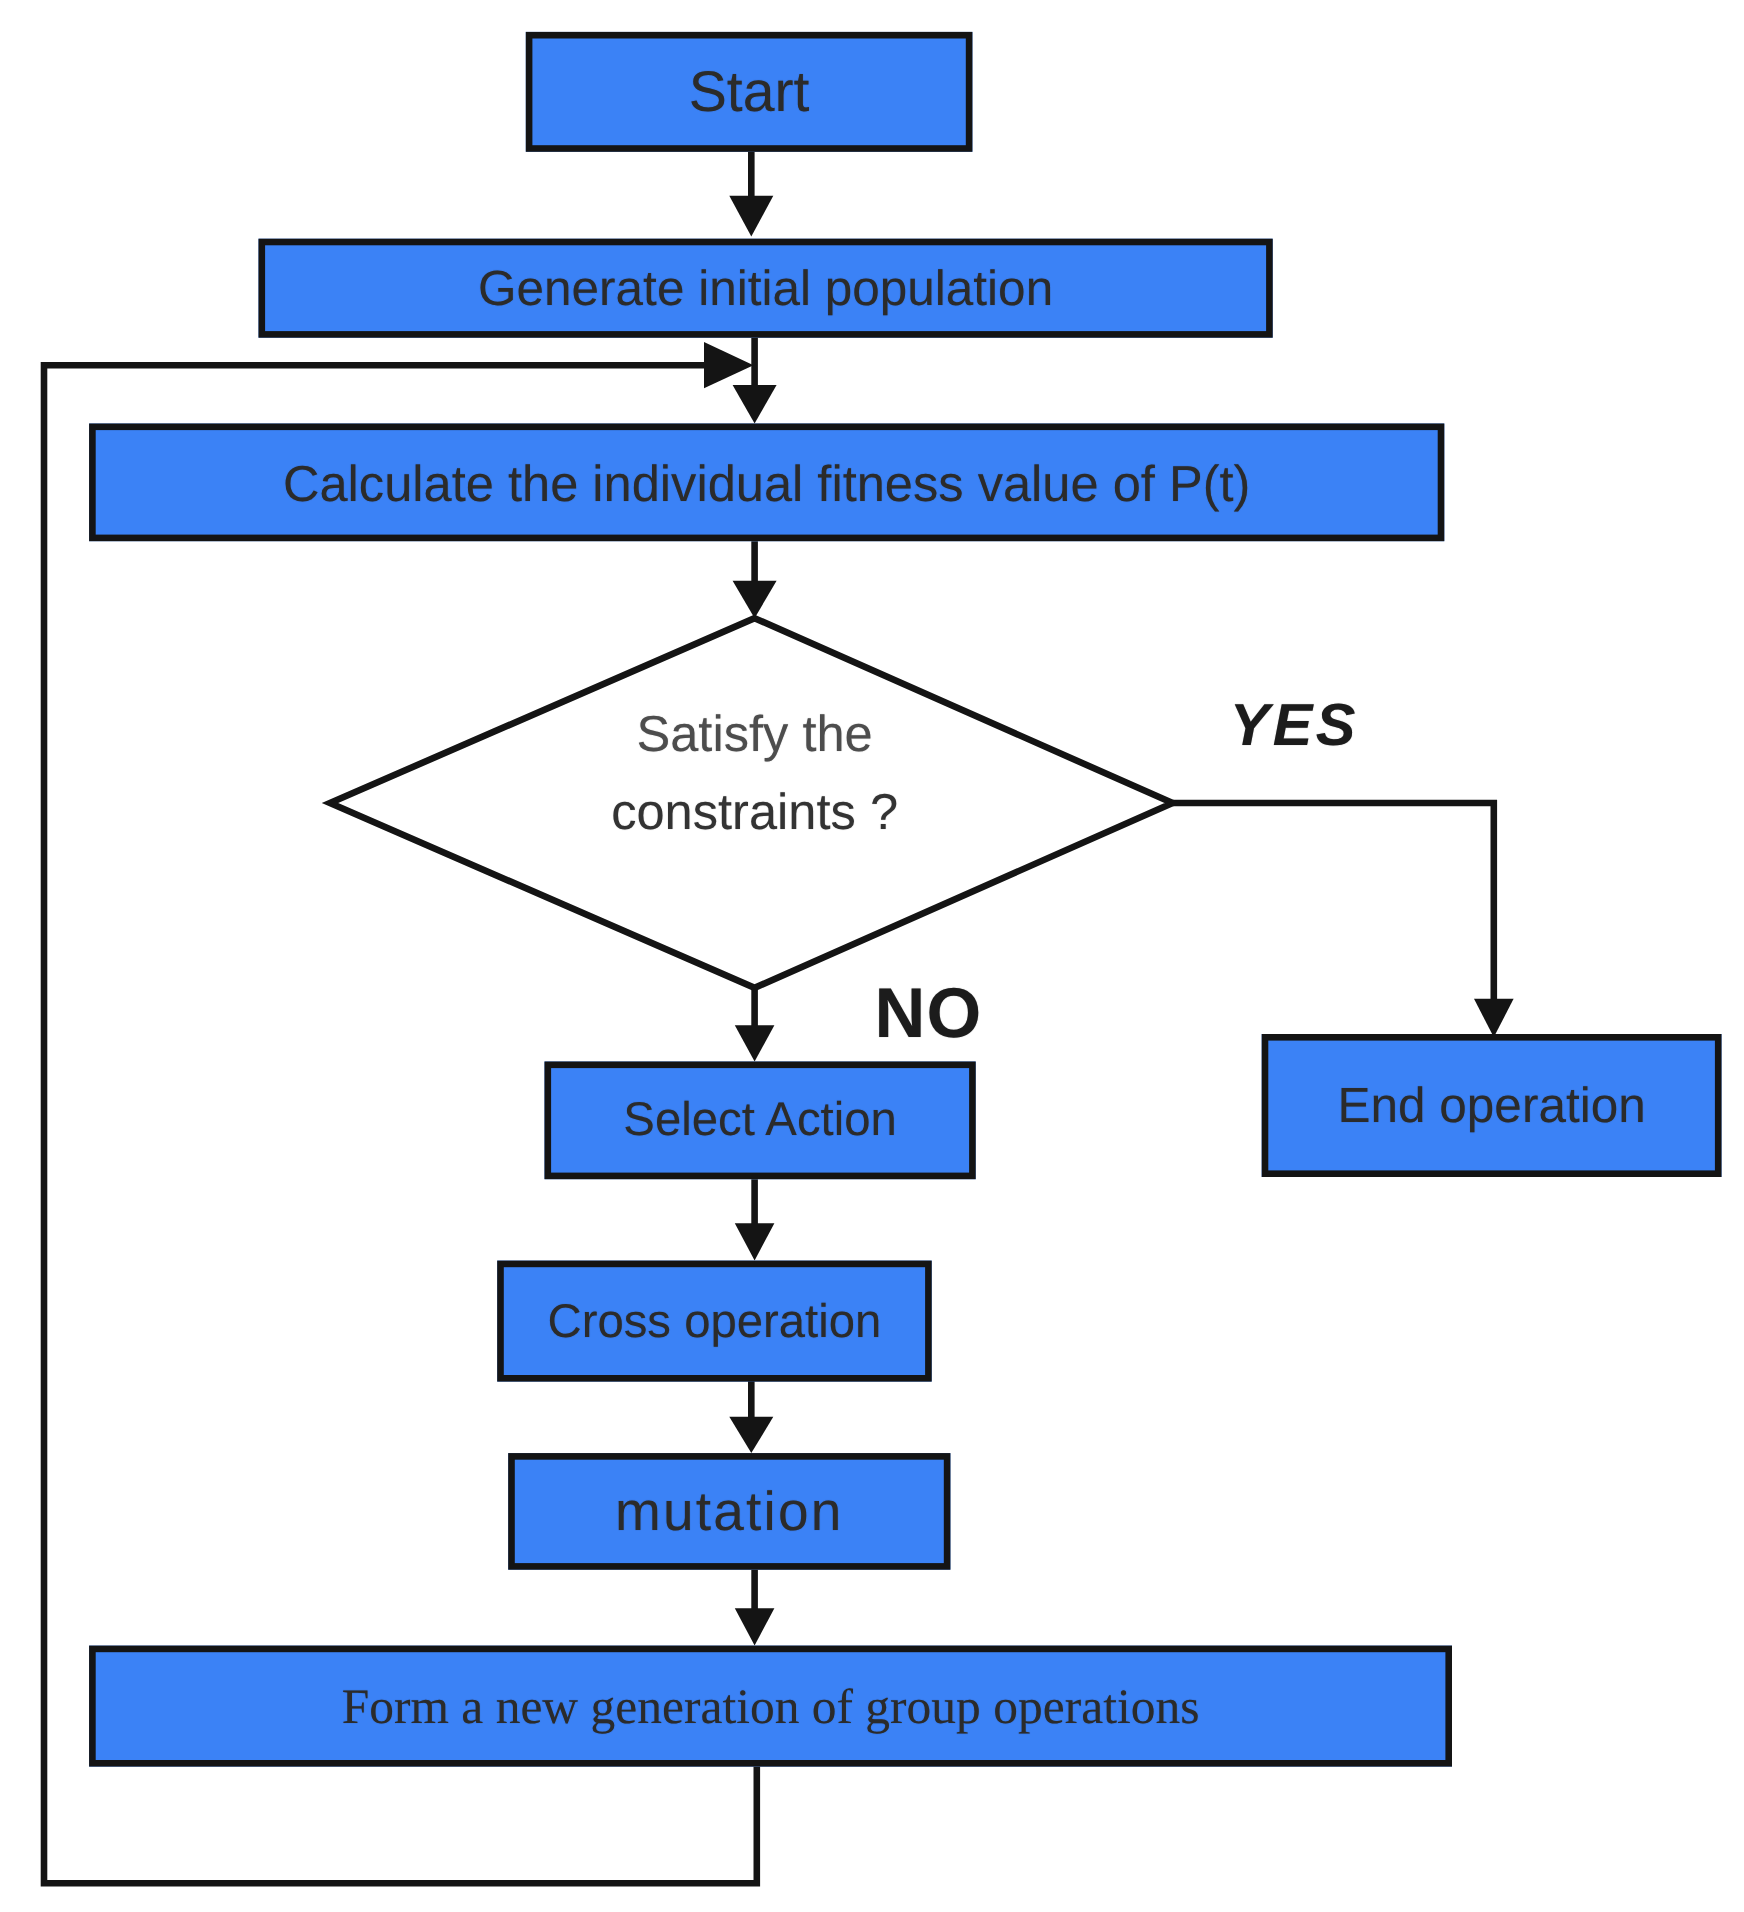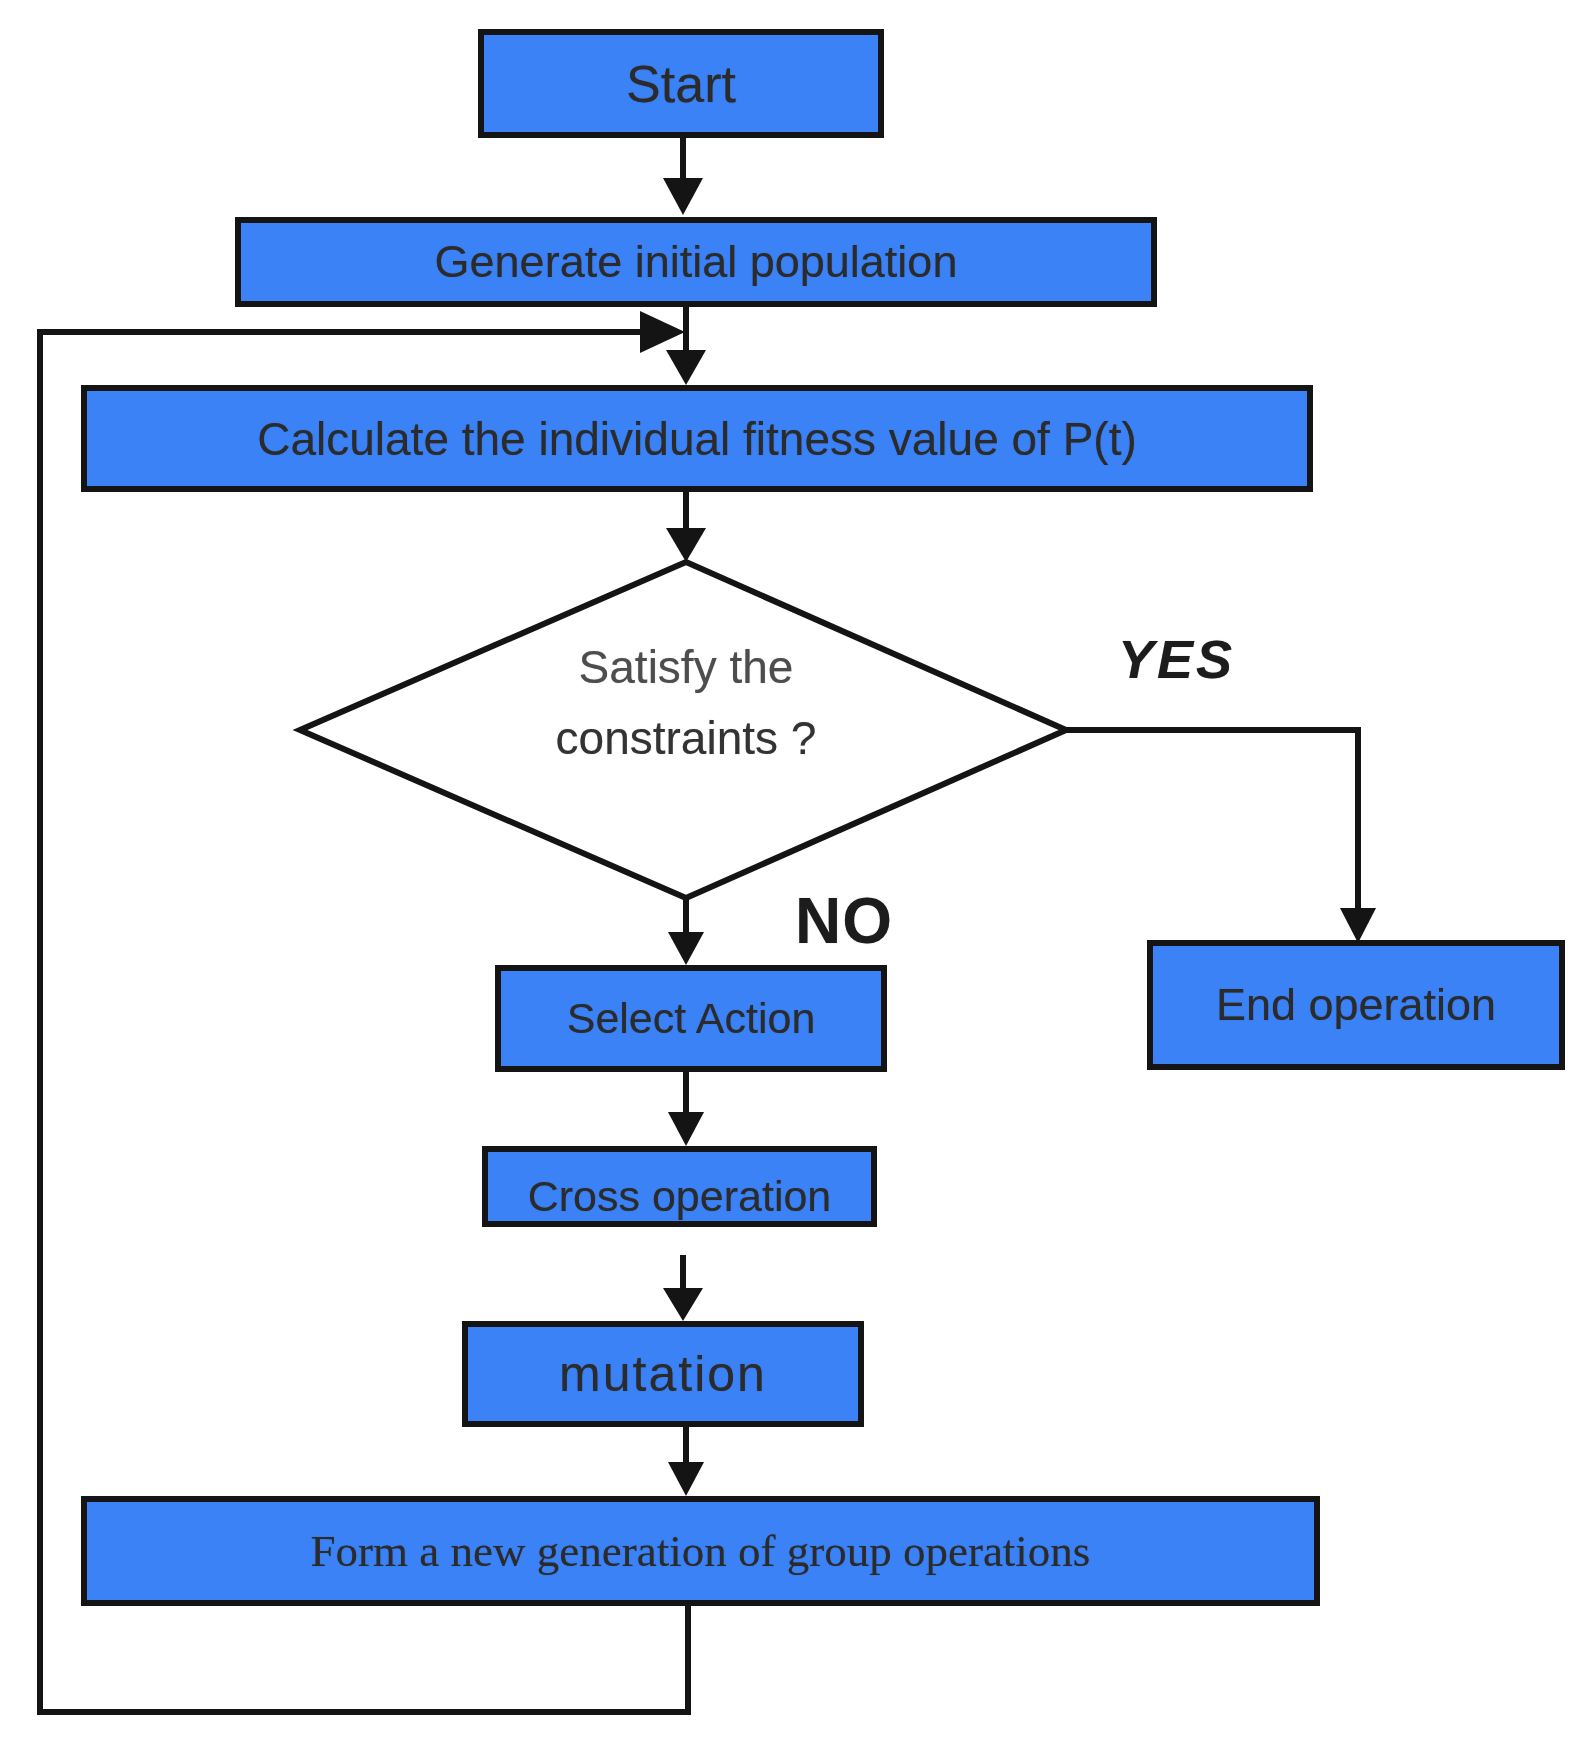--- a/index.html
+++ b/index.html
@@ -31,21 +31,21 @@
     justify-content: center;
     text-align: center;
     color: #2b2b2b;
     text-shadow: 0 0 1px rgba(40,40,40,0.45);
     white-space: nowrap;
   }
   .node-start     { left: 478px;  top: 29px;   width: 406px;  height: 109px; font-size: 52px; }
   .node-generate  { left: 235px;  top: 217px;  width: 922px;  height: 90px;  font-size: 45px; }
   .node-calculate { left: 81px;   top: 385px;  width: 1232px; height: 107px; font-size: 46px; text-align: center; }
   .node-select    { left: 495px;  top: 965px;  width: 392px;  height: 107px; font-size: 43px; }
-  .node-cross     { left: 482px;  top: 1146px; width: 395px;  height: 81px; font-size: 43px; align-items: flex-end; }
+  .node-cross     { left: 452px;  top: 1146px; width: 395px;  height: 110px; font-size: 43px; }
   .node-mutation  { left: 462px;  top: 1321px; width: 402px;  height: 106px; font-size: 50px; letter-spacing: 2px; }
   .node-form      { left: 81px;   top: 1496px; width: 1239px; height: 110px; font-size: 45px; font-family: Liberation Serif, serif; }
   .node-end       { left: 1147px; top: 940px;  width: 418px;  height: 130px; font-size: 45px; }
 
   .decision-text {
     position: absolute;
     left: 396px;
     top: 587px;
     width: 580px;
     height: 232px;

